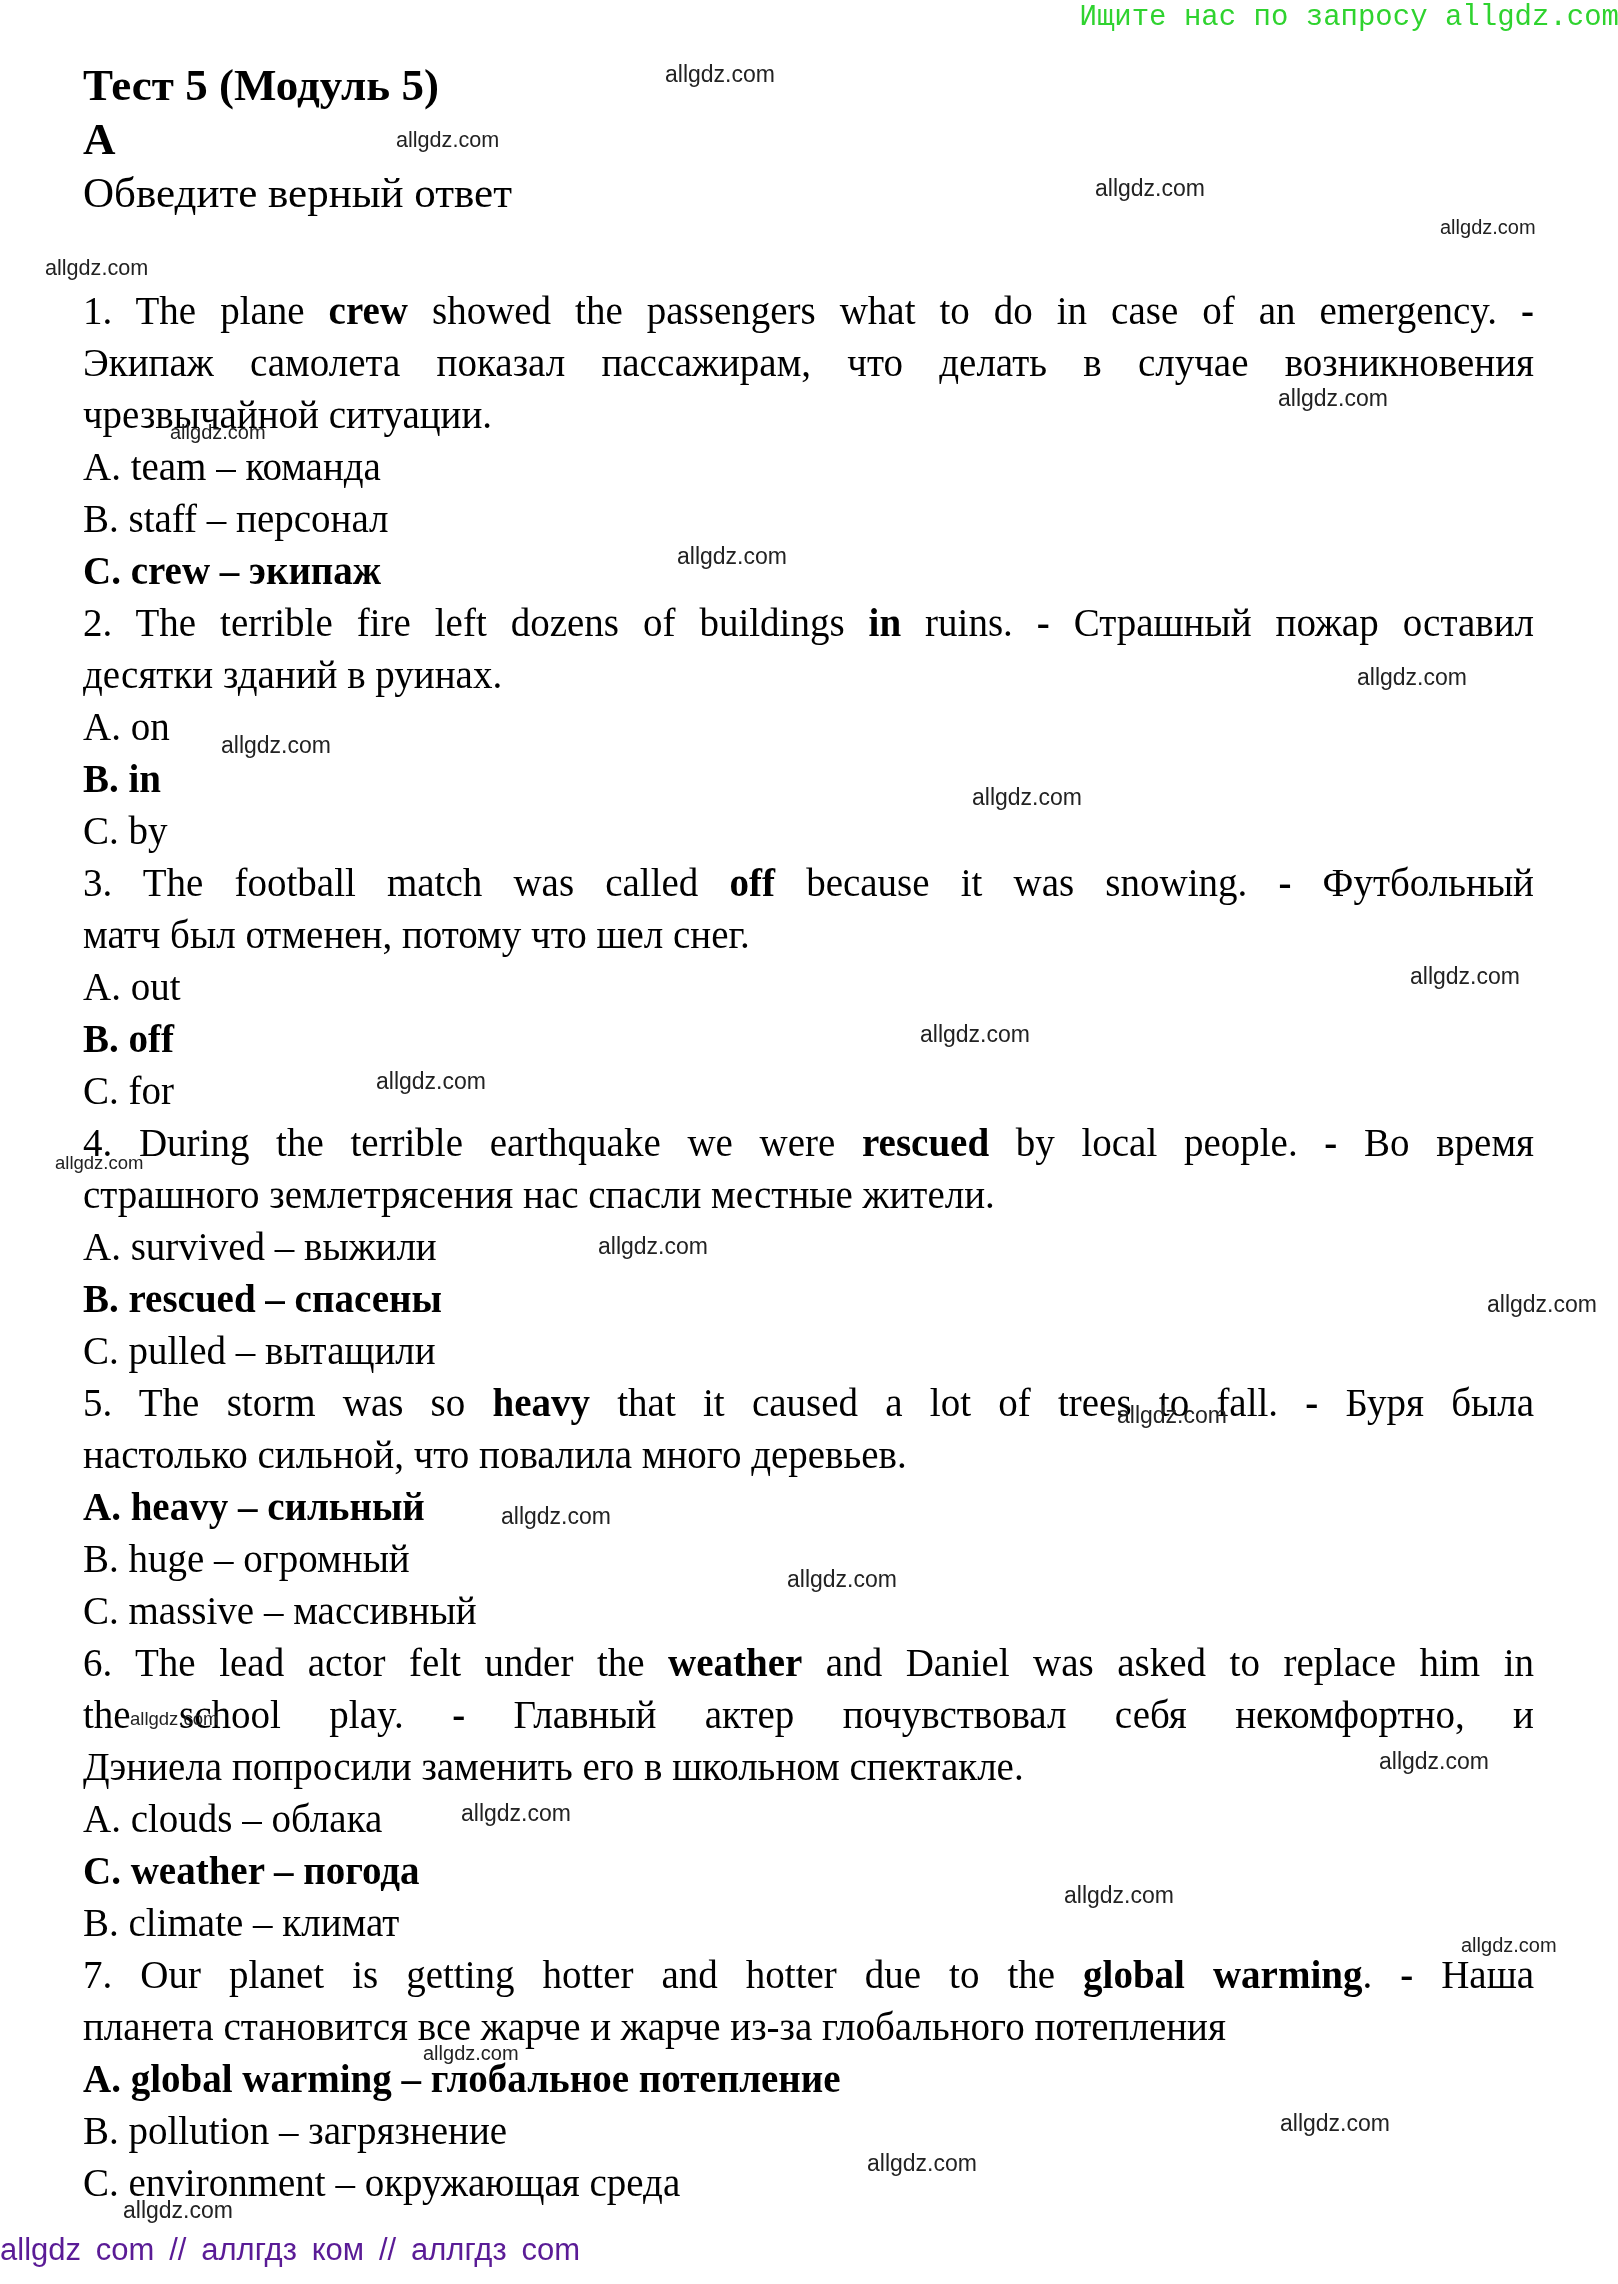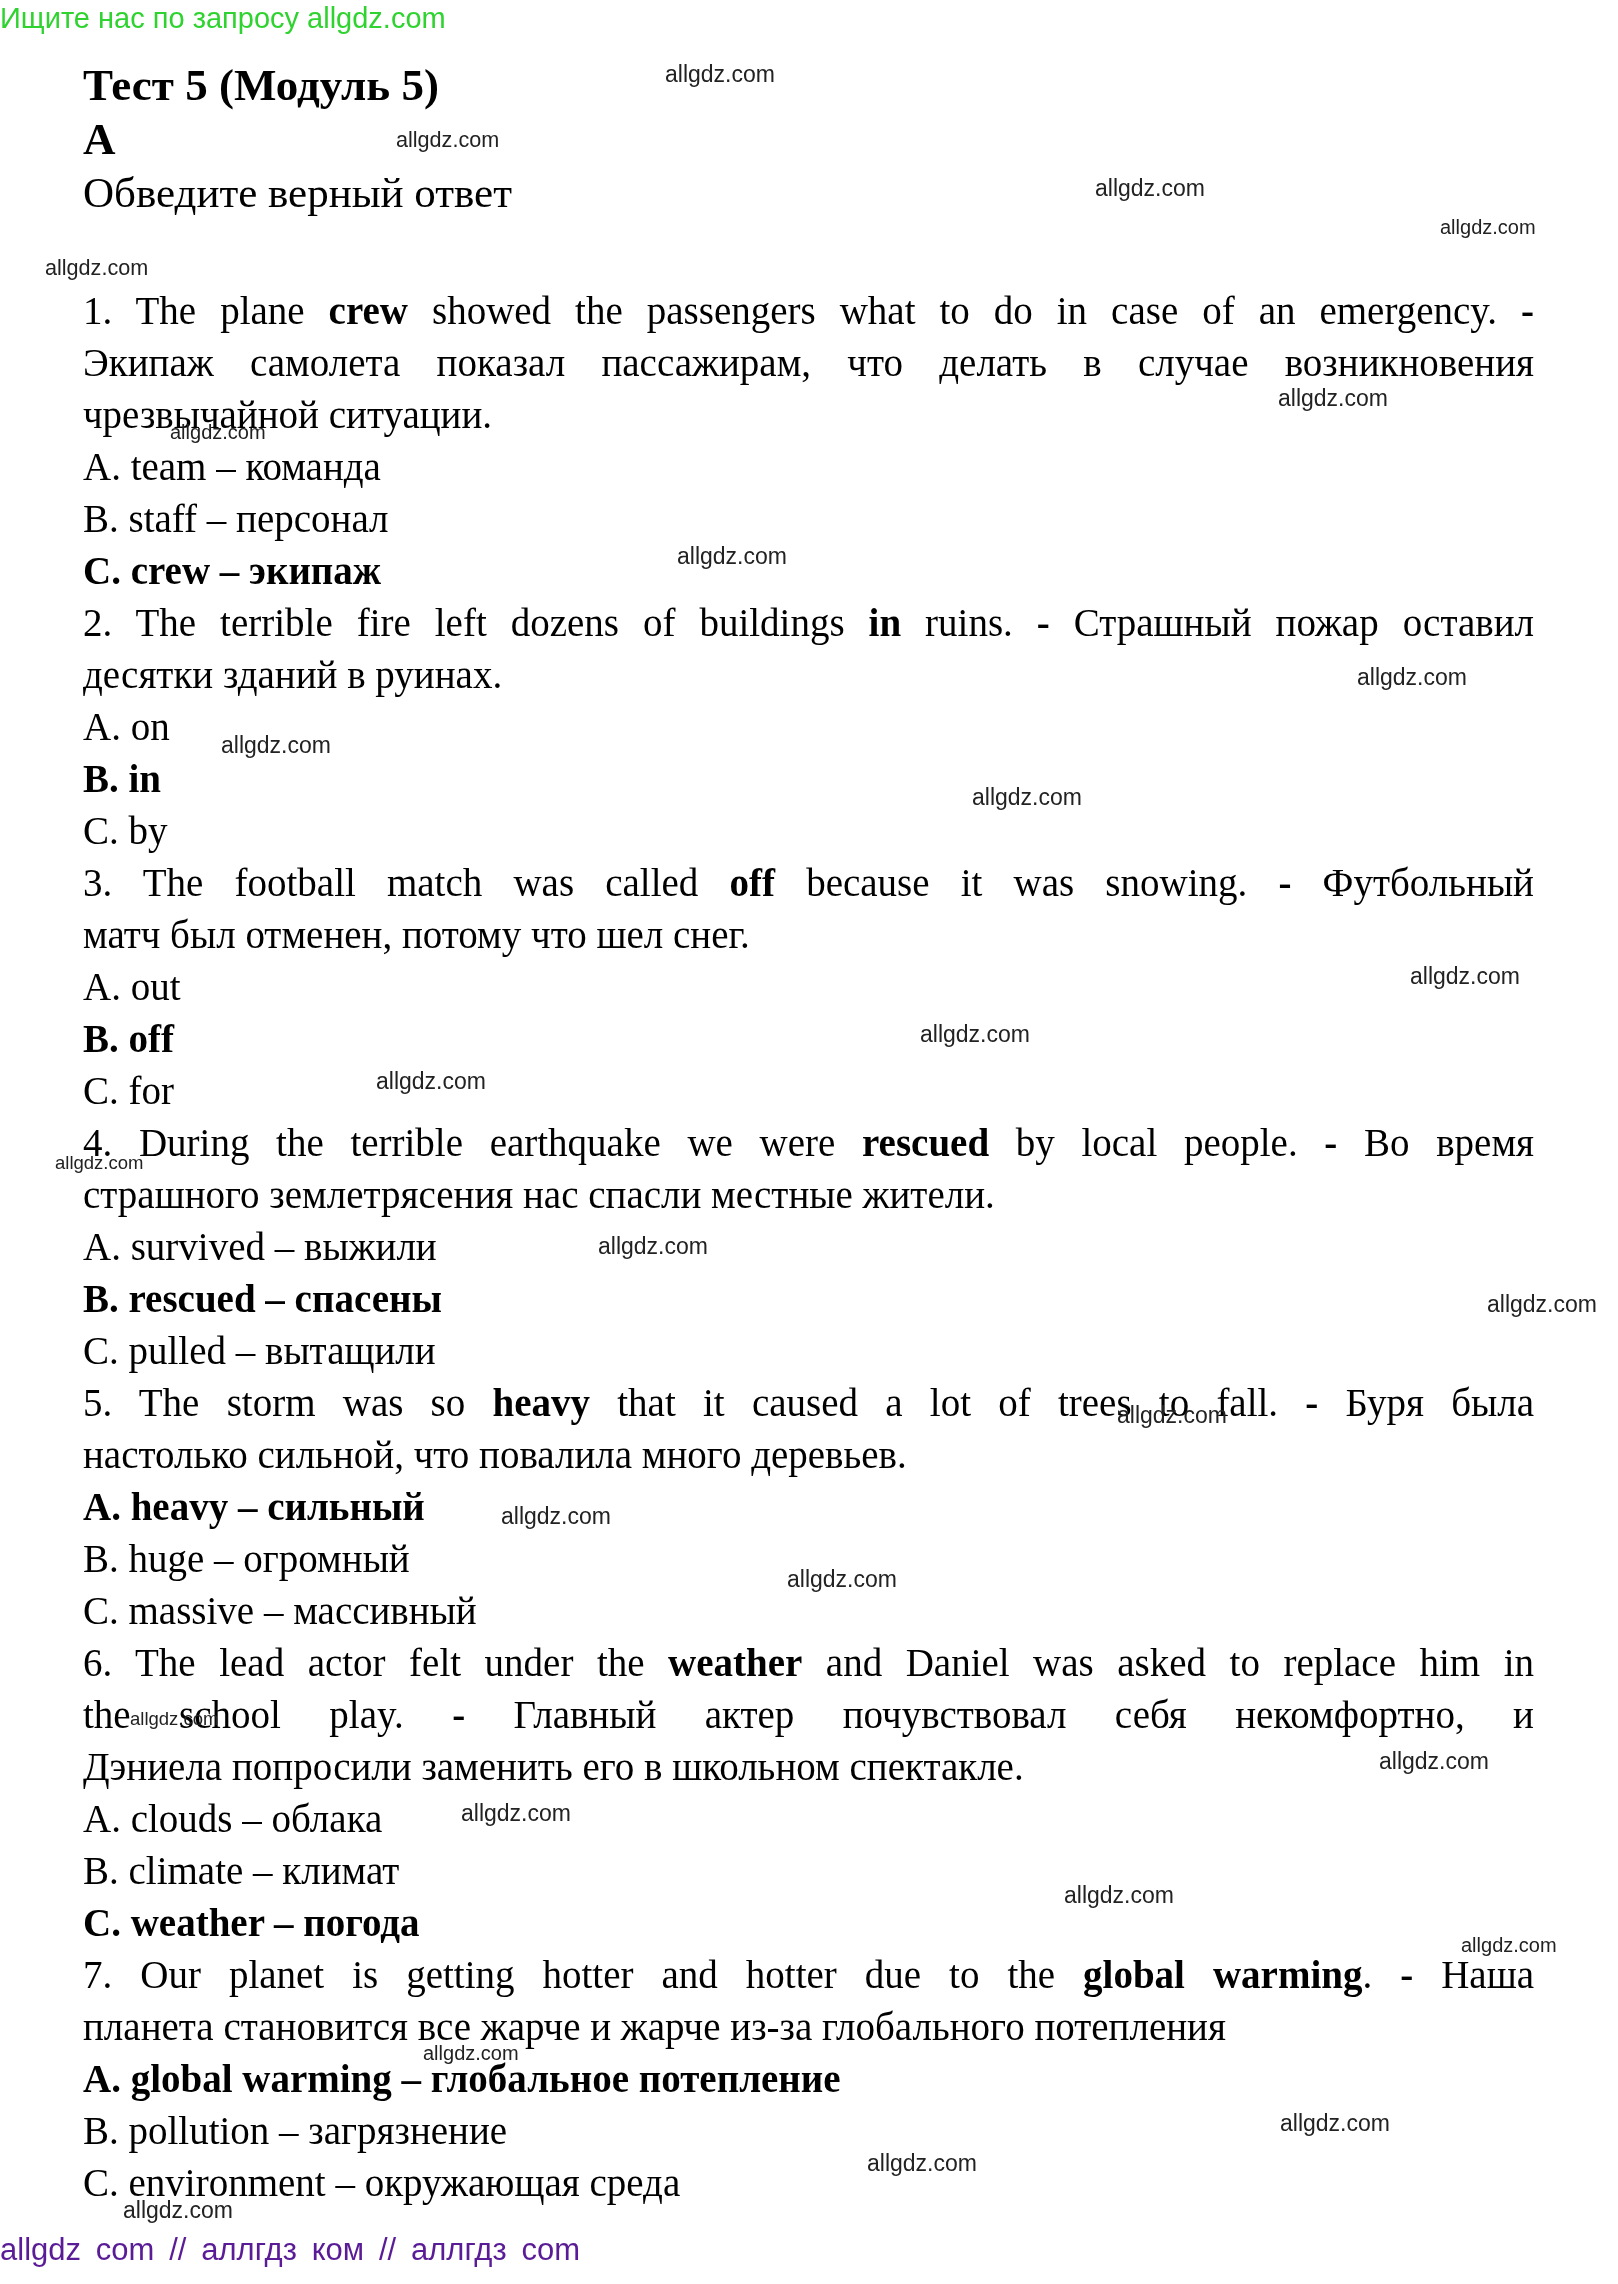--- a/index.html
+++ b/index.html
@@ -6,22 +6,22 @@
   .page{
     position:relative;
     width:1619px;height:2284px;
     background:#ffffff;
     overflow:hidden;
     font-family:"Liberation Serif","DejaVu Serif",serif;
     color:#000;
   }
   .banner{
     position:absolute;top:2.3px;left:0;right:0;
-    text-align:left;
-    font-family:Liberation Sans, sans-serif;
+    text-align:right;
+    font-family:Liberation Mono, monospace;
     font-size:29px;line-height:32px;
   }
   .headerblock{position:absolute;left:83px;top:58px;}
   .title{font-size:45px;font-weight:bold;line-height:54px;}
   .section-letter{font-size:45px;font-weight:bold;line-height:54px;}
   .instruction{font-size:43px;line-height:54px;}
   .content{
     position:absolute;left:83px;top:285px;width:1451px;
     font-size:39px;
   }
@@ -87,22 +87,22 @@
         <div class="qline"><span>настолько сильной, что повалила много деревьев.</span></div>
         <div class="oline b">A. heavy – сильный</div>
         <div class="oline">B. huge – огромный</div>
         <div class="oline">C. massive – массивный</div>
       </div>
       <div>
         <div class="qline just"><span>6. The lead actor felt under the </span><span class="b">weather</span><span> and Daniel was asked to replace him in</span></div>
         <div class="qline just"><span>the school play. </span><span class="b">-</span><span> Главный актер почувствовал себя некомфортно, и</span></div>
         <div class="qline"><span>Дэниела попросили заменить его в школьном спектакле.</span></div>
         <div class="oline">A. clouds – облака</div>
+        <div class="oline b">C. weather – погода</div>
         <div class="oline">B. climate – климат</div>
-        <div class="oline b">C. weather – погода</div>
       </div>
       <div>
         <div class="qline just"><span>7. Our planet is getting hotter and hotter due to the </span><span class="b">global warming</span><span>. </span><span class="b">-</span><span> Наша</span></div>
         <div class="qline"><span>планета становится все жарче и жарче из-за глобального потепления</span></div>
         <div class="oline b">A. global warming – глобальное потепление</div>
         <div class="oline">B. pollution – загрязнение</div>
         <div class="oline">C. environment – окружающая среда</div>
       </div>
     </div>
 

